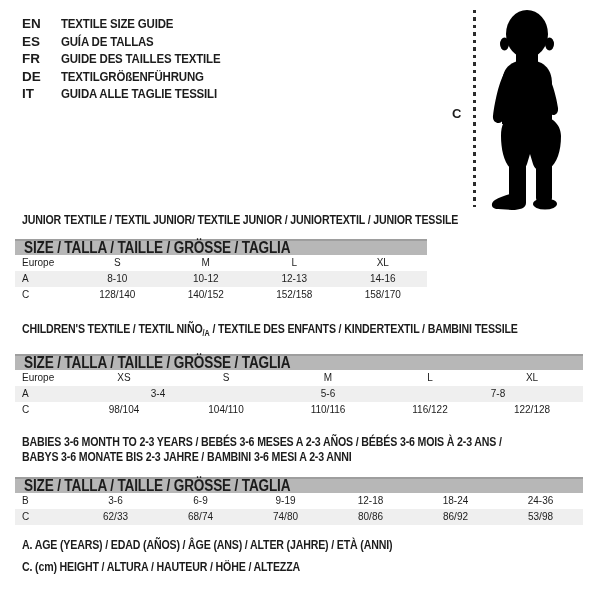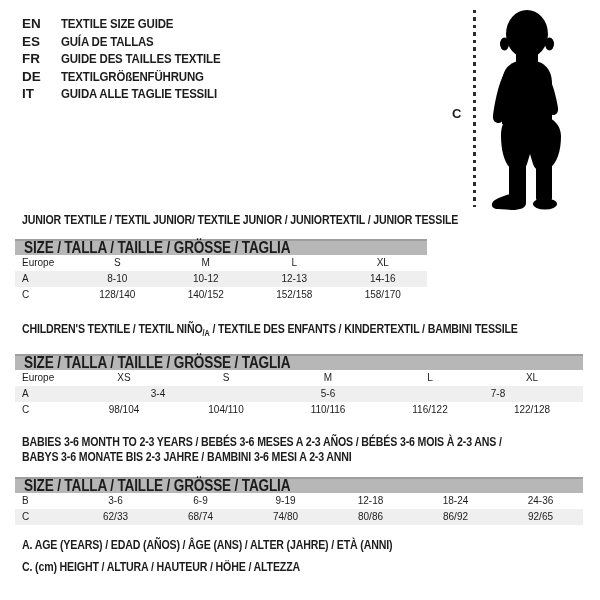--- a/index.html
+++ b/index.html
@@ -173,21 +173,21 @@
           <span class="tcell">18-24</span>
           <span class="tcell">24-36</span>
         </div>
         <div class="trow shaded">
           <span class="tlabel">C</span>
           <span class="tcell">62/33</span>
           <span class="tcell">68/74</span>
           <span class="tcell">74/80</span>
           <span class="tcell">80/86</span>
           <span class="tcell">86/92</span>
-          <span class="tcell">92/65</span>
+          <span class="tcell">53/98</span>
         </div>
       </div>
   </div>
 
   <div class="notes">
       <div class="note"><span class="cond">A. AGE (YEARS) / EDAD (AÑOS) / ÂGE (ANS) / ALTER (JAHRE) / ETÀ (ANNI)</span></div>
       <div class="note"><span class="cond">C. (cm) HEIGHT / ALTURA / HAUTEUR / HÖHE / ALTEZZA</span></div>
     </div>
 
 </div>

